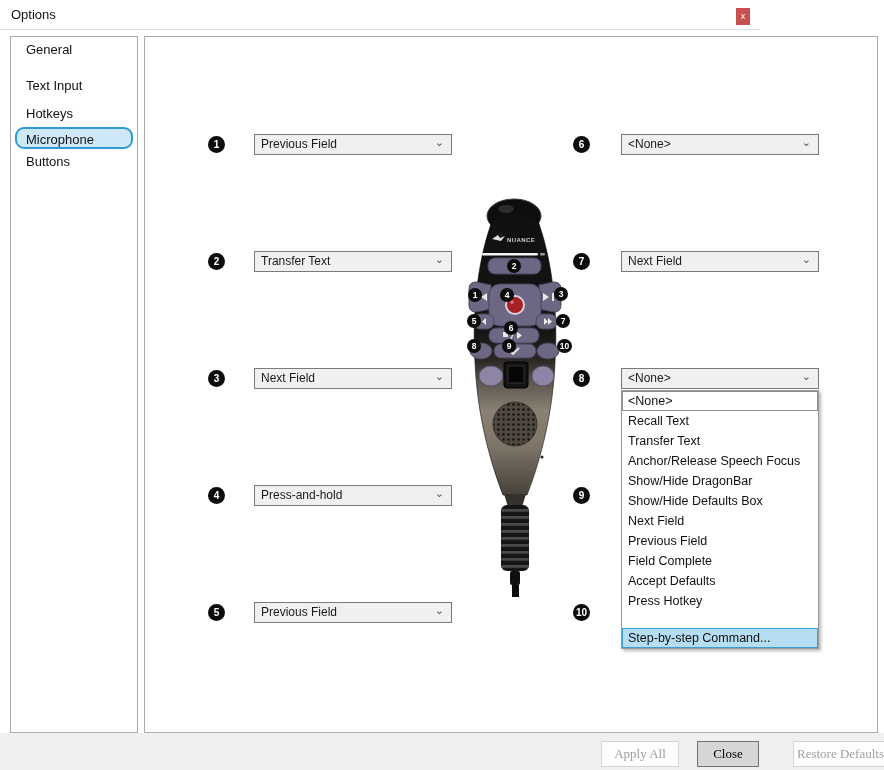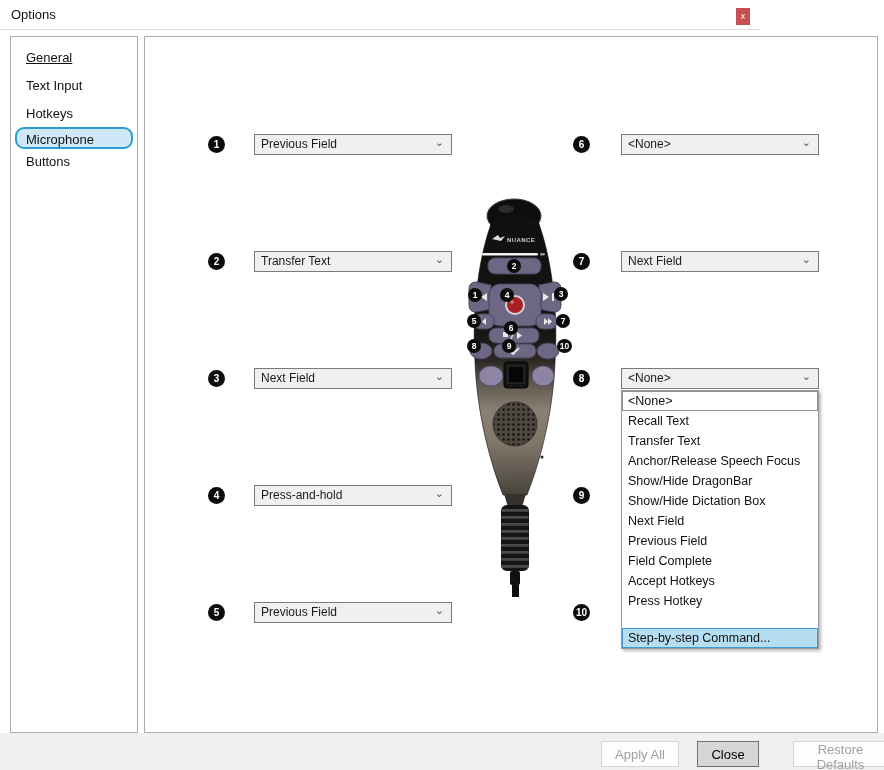--- a/index.html
+++ b/index.html
@@ -30,36 +30,36 @@
   .list-item { height:20px; line-height:20px; padding-left:6px; font-size:12.5px; color:#111; cursor:pointer; white-space:nowrap; }
   .list-item.current { outline:1px solid #8f8f8f; outline-offset:-1px; }
   .list-item.highlighted { background:#b5def2; outline:1px solid #3d9bd5; outline-offset:-1px;margin-top:17px; }
 
   
   .mic-wrap { position:absolute; left:311px; top:160px; width:118px; height:402px; }
   .mic-badge { position:absolute; width:14px; height:14px; border-radius:50%; background:#0b0b0b; color:#fff; font-size:8.5px; font-weight:bold; line-height:14px; text-align:center; z-index:5; }
 
   
   .footer { position:absolute; left:0; top:733px; width:884px; height:37px; background:#f0f0f0; }
-  .btn { position:absolute; top:8px; height:26px; font-size:13px; text-align:center; font-family:Liberation Sans, sans-serif; }
+  .btn { position:absolute; top:8px; height:26px; font-size:13px; text-align:center; font-family:Liberation Serif, serif; }
   .btn-disabled { background:#fdfdfd; border:1px solid #d2d2d2; color:#9f9f9f; }
   .btn-close { background:#d6d6d6; border:1px solid #707070; color:#000; cursor:pointer; }
 </style>
 </head>
 <body>
 
 <div id="app">
 
   <div class="titlebar">
     <div class="title-text">Options</div>
     <div class="close-btn">x</div>
   </div>
 
   <div class="sidebar">
-    <div class="side-item" style="top:8px;text-decoration:underline;">General</div>
+    <div class="side-item" style="top:0;">General</div>
     <div class="side-item" style="top:36px;">Text Input</div>
     <div class="side-item" style="top:64px;">Hotkeys</div>
     <div class="side-item selected" style="top:90px;">Microphone Buttons</div>
   </div>
 
   <div class="main-panel">
 
     <div class="badge" style="left:63px; top:99px;">1</div>
     <div class="dropdown" style="left:109px; top:97px;">
       <span class="dd-value">Previous Field</span>
@@ -110,25 +110,25 @@
 
     <div class="badge" style="left:428px; top:450px;">9</div>
     <div class="badge" style="left:428px; top:567px;">10</div>
 
     <div class="dropdown-list">
       <div class="list-item current">&lt;None&gt;</div>
       <div class="list-item">Recall Text</div>
       <div class="list-item">Transfer Text</div>
       <div class="list-item">Anchor/Release Speech Focus</div>
       <div class="list-item">Show/Hide DragonBar</div>
-      <div class="list-item">Show/Hide Dictation Box</div>
+      <div class="list-item">Show/Hide Defaults Box</div>
       <div class="list-item">Next Field</div>
       <div class="list-item">Previous Field</div>
       <div class="list-item">Field Complete</div>
-      <div class="list-item">Accept Hotkeys</div>
+      <div class="list-item">Accept Defaults</div>
       <div class="list-item">Press Hotkey</div>
       <div class="list-item highlighted">Step-by-step Command...</div>
     </div>
 
     <div class="mic-wrap">
       <svg width="118" height="402" viewBox="0 0 118 402">
         <defs>
           <linearGradient id="bodyGrad" x1="0" y1="0" x2="0" y2="1">
             <stop offset="0" stop-color="#101010"></stop>
             <stop offset="0.42" stop-color="#161514"></stop>

